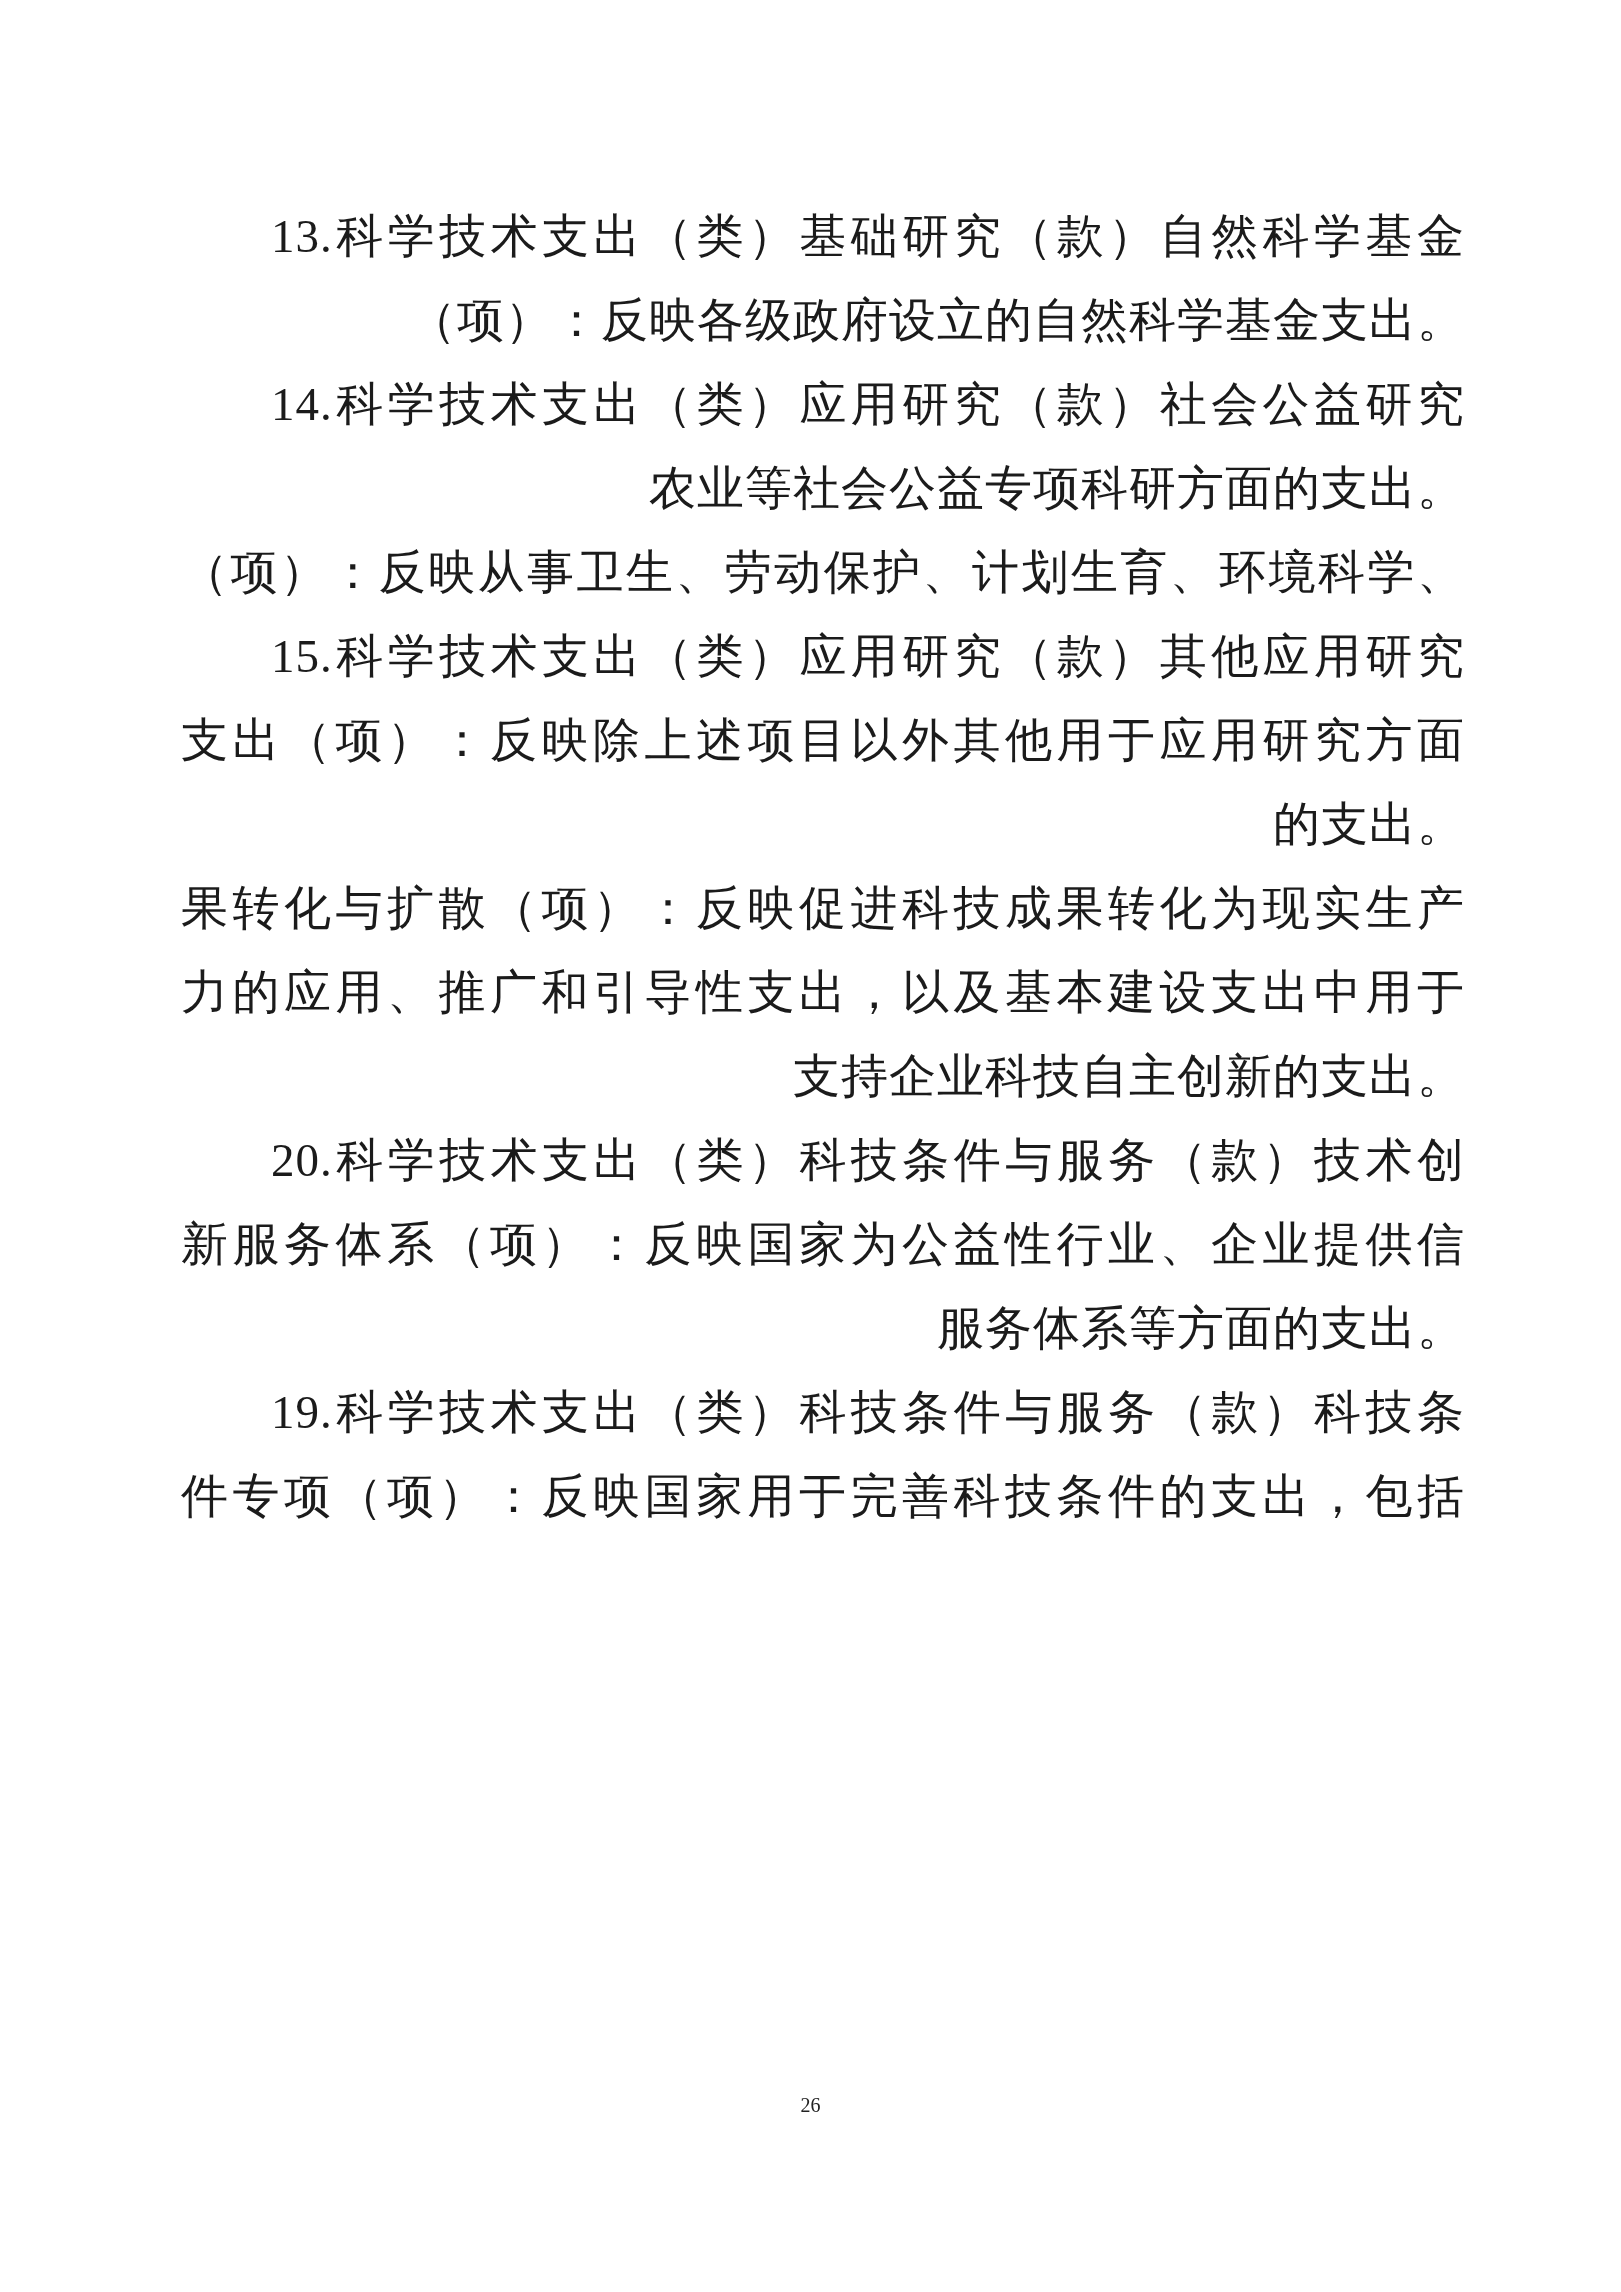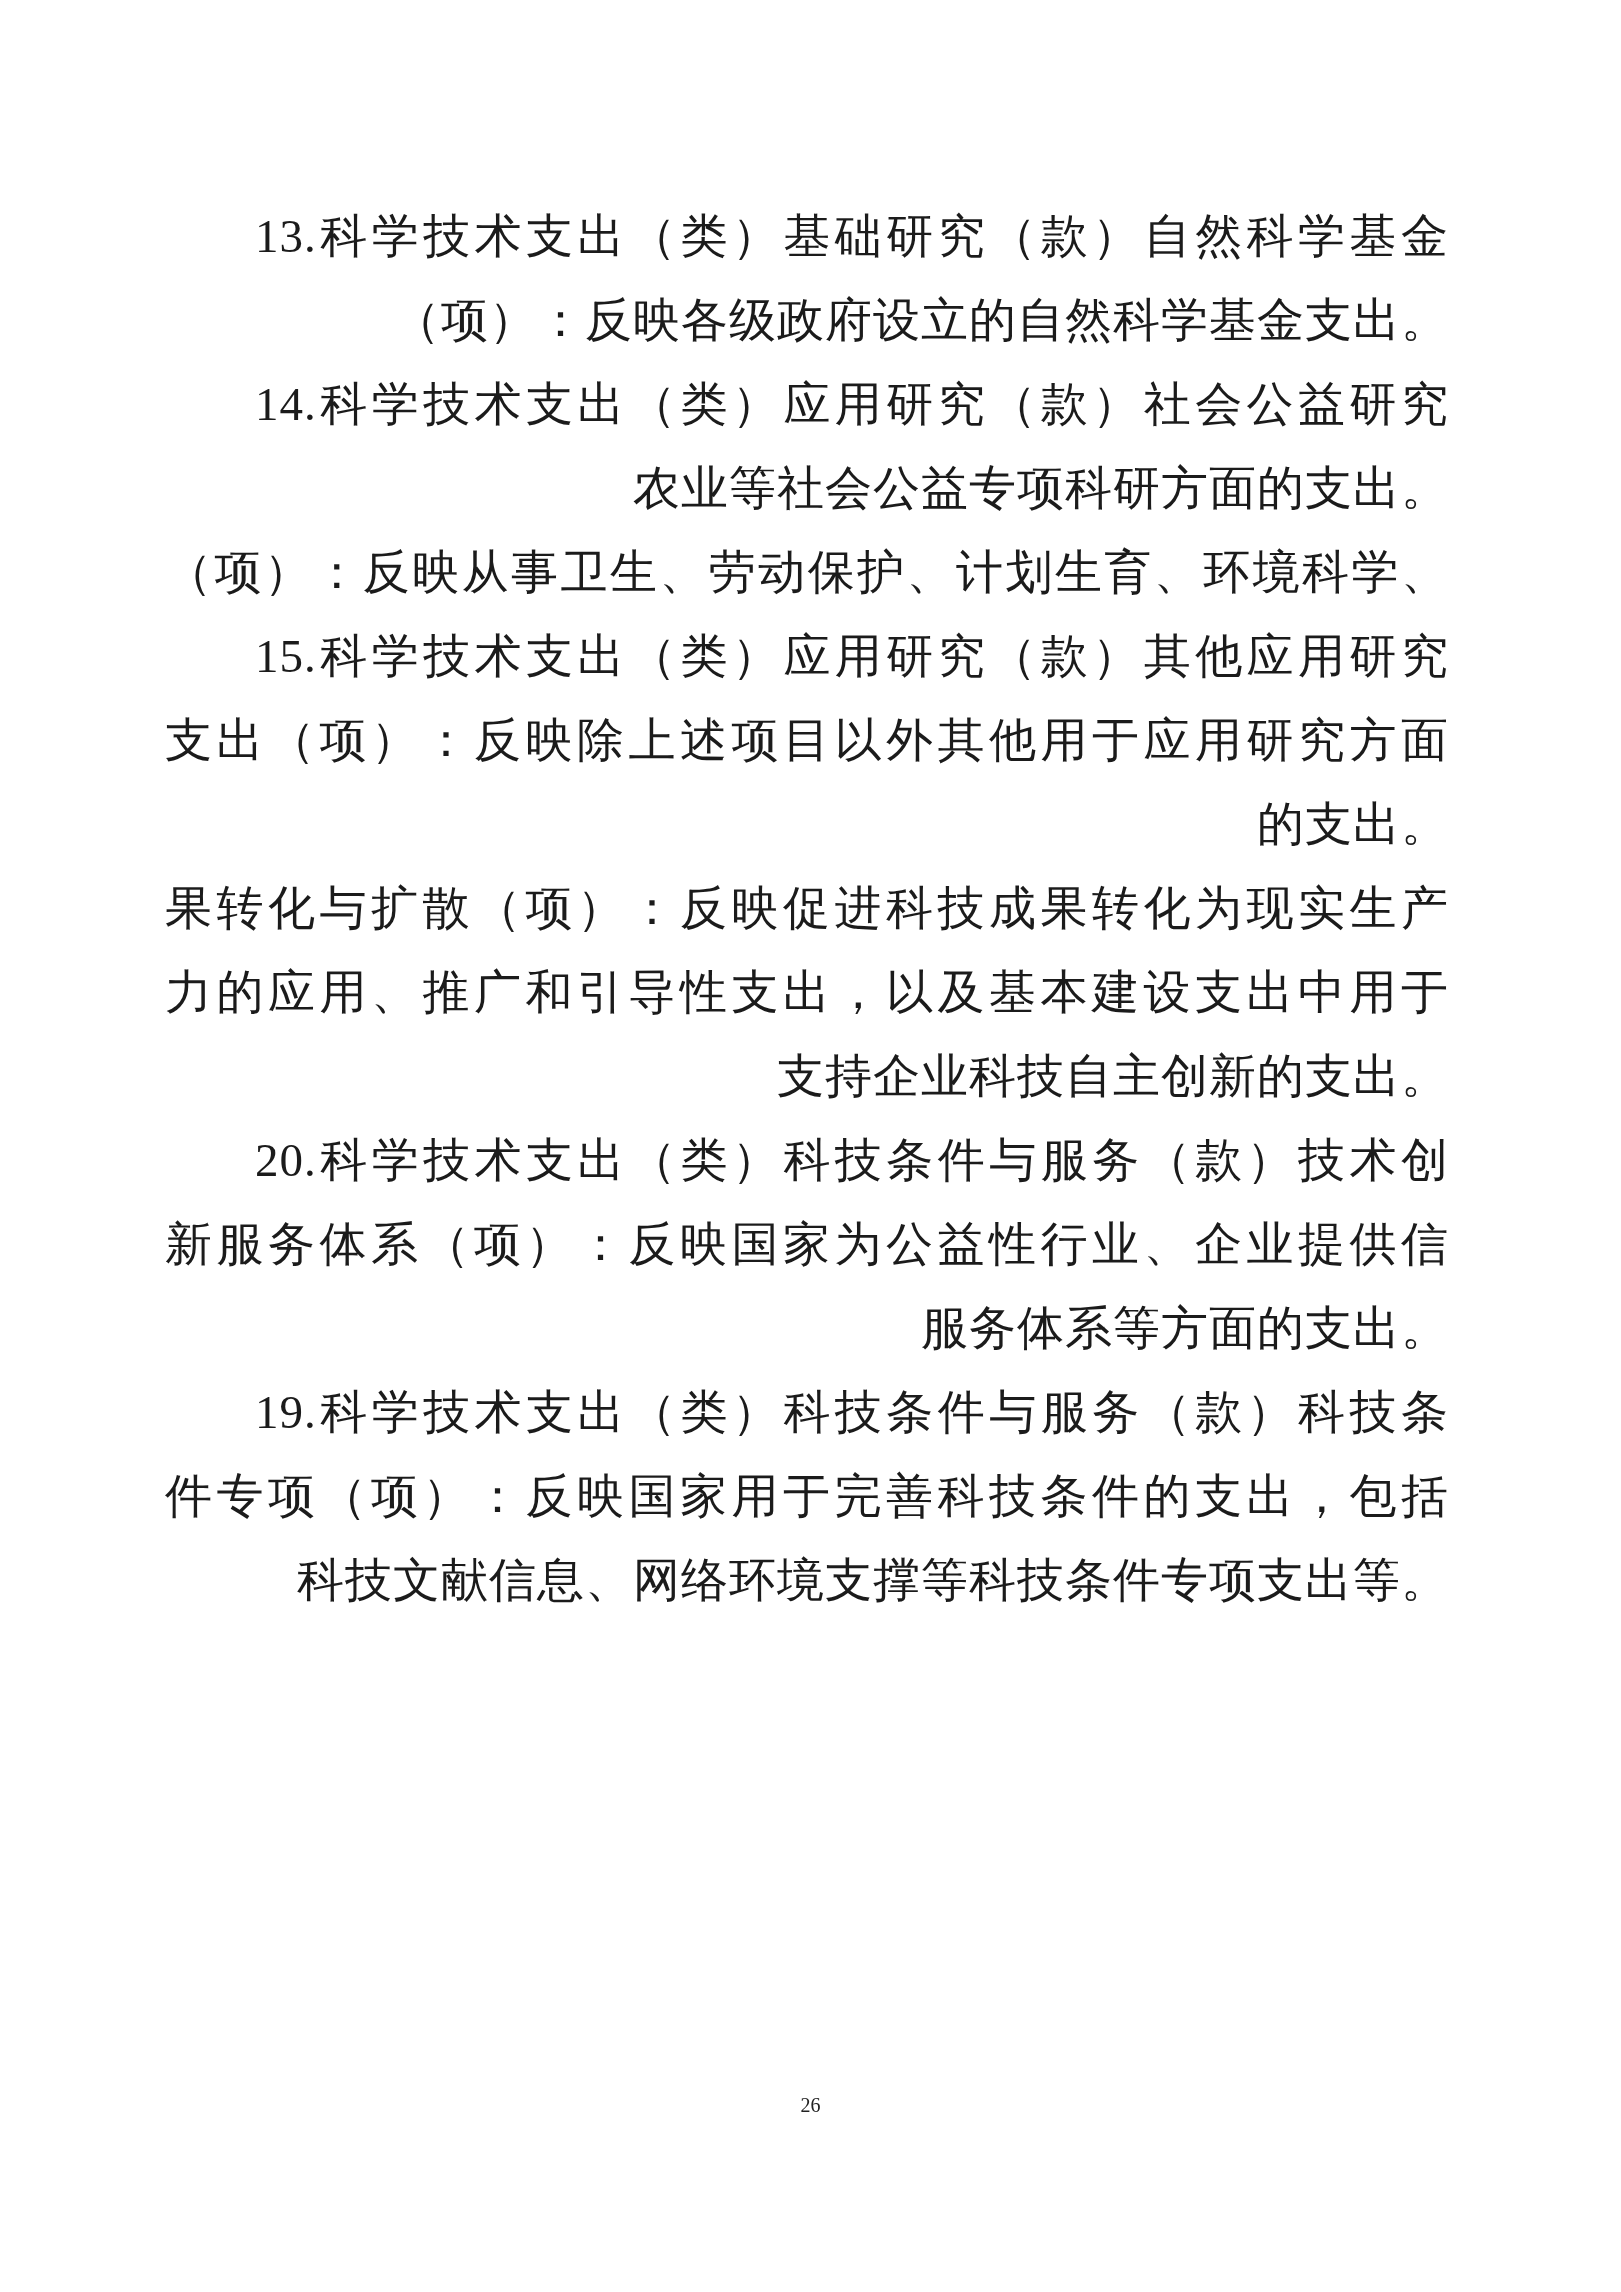--- a/index.html
+++ b/index.html
@@ -11,21 +11,21 @@
     position: relative;
     width: 1621px;
     height: 2293px;
     background: #ffffff;
     font-family: "Liberation Serif", "DejaVu Serif", serif;
     color: #1b1b1b;
     overflow: hidden;
   }
   .content {
     position: absolute;
-    left: 165px;
+    left: 181px;
     top: 194px;
     width: 1284px;
   }
   .paragraph {
     margin: 0;
     padding: 0;
   }
   .line {
     font-size: 47px;
     line-height: 84px;
@@ -79,18 +79,17 @@
         <div class="line">支持企业科技自主创新的支出。</div>
       </div>
       <div class="paragraph">
         <div class="line indent fill">20.科学技术支出（类）科技条件与服务（款）技术创</div>
         <div class="line fill">新服务体系（项）：反映国家为公益性行业、企业提供信</div>
         <div class="line">服务体系等方面的支出。</div>
       </div>
       <div class="paragraph">
         <div class="line indent fill">19.科学技术支出（类）科技条件与服务（款）科技条</div>
         <div class="line fill">件专项（项）：反映国家用于完善科技条件的支出，包括</div>
-        <div class="line">科技文献信息、网络环境支撑等科技条件专项支出等。</div>
       </div>
     </div>
   <div class="page-number">26</div>
 </div>
 
 
 </body></html>

